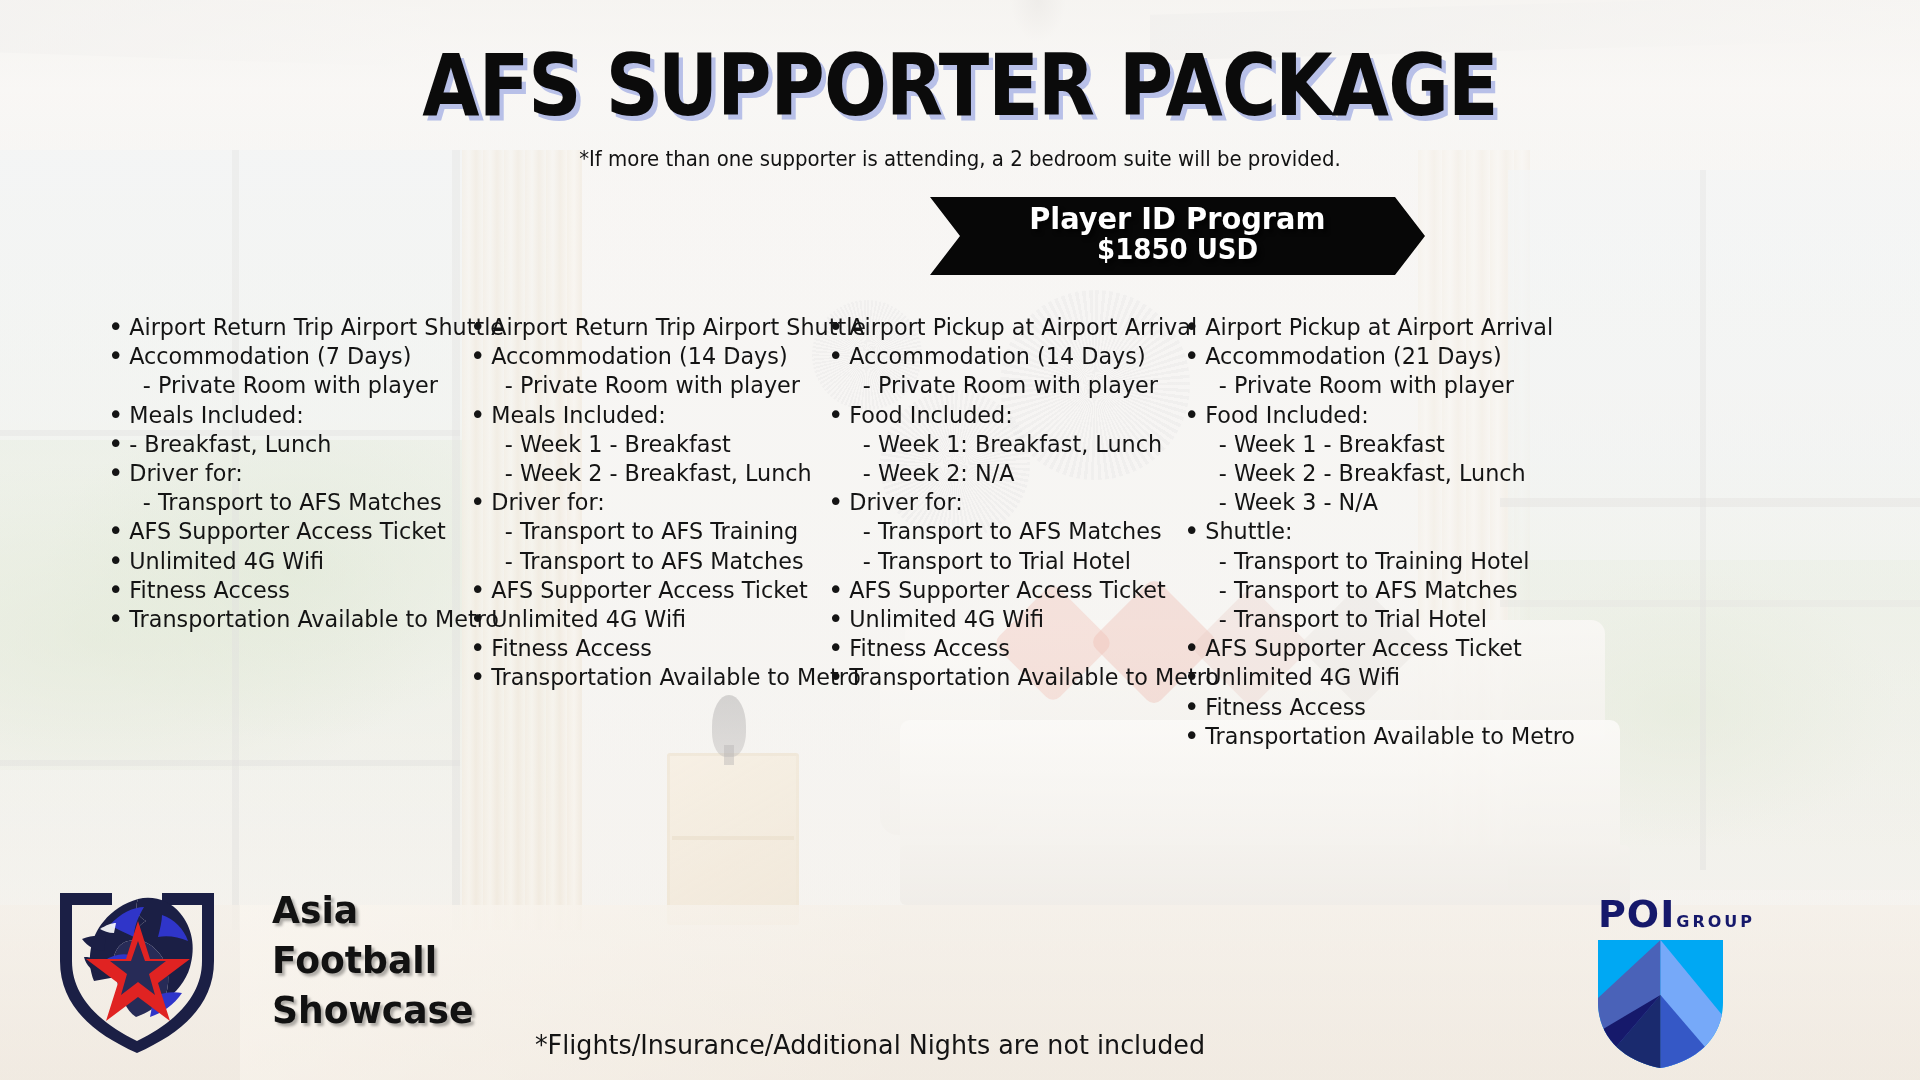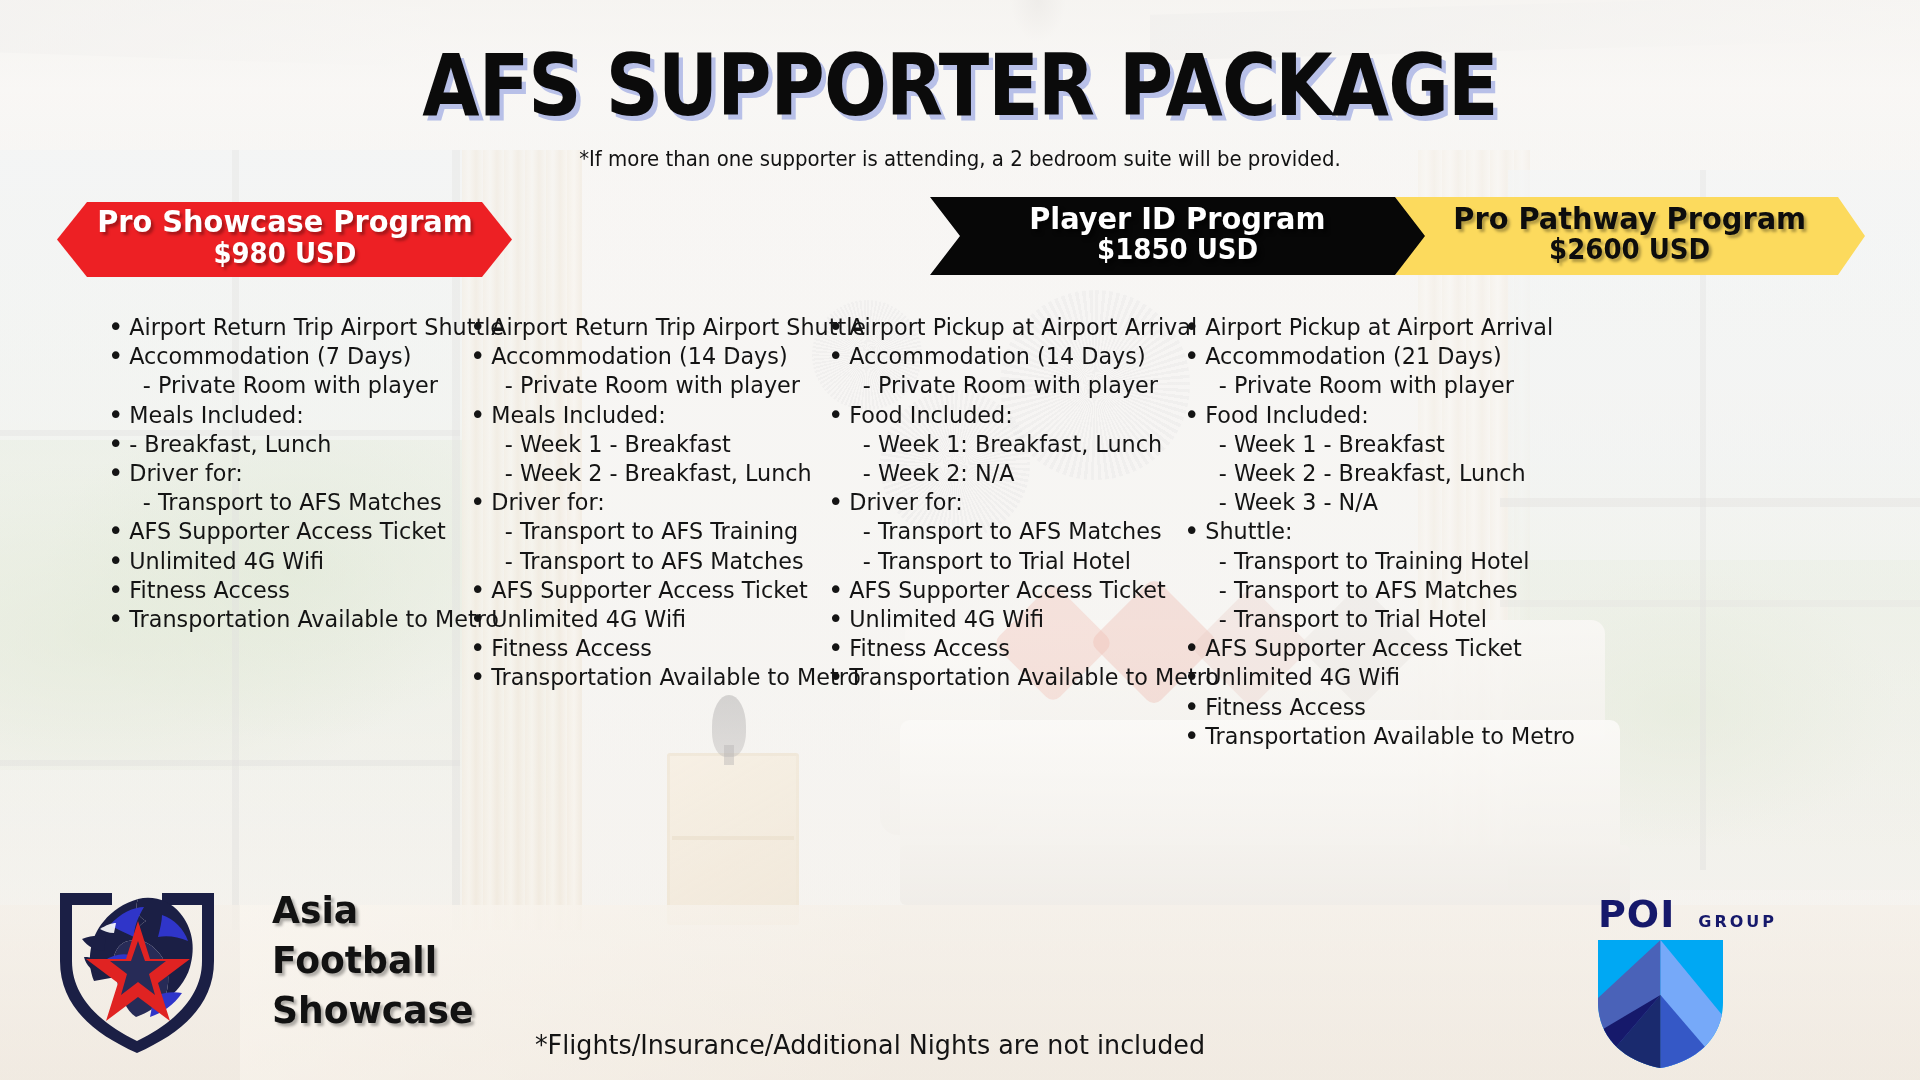--- a/index.html
+++ b/index.html
@@ -263,21 +263,20 @@
     font-weight:bold; font-size:38px; line-height:1.32; color:#121212;
     text-shadow:3px 3px 3px rgba(0,0,0,.30);
     transform:scaleX(.95); transform-origin:left center;
   }
 
   
   #poi-logo { position:absolute; left:1598px; top:885px; }
   #poi-logo .wordmark {
     display:flex; align-items:baseline; color:#16196b;
     font-weight:bold;
-    gap:22px;
   }
   #poi-logo .poi { font-size:38px; letter-spacing:1px; }
   #poi-logo .grp { font-size:16px; letter-spacing:3px; margin-left:1px; }
 </style>
 </head>
 <body>
 
 <div id="bg">
   <div class="base"></div>
   <div class="ceiling"></div>
@@ -323,41 +322,29 @@
   <div class="floor"></div>
   <div class="floorsheen"></div>
   <div class="wash"></div>
 </div>
 
 <div id="page">
 
   <div class="title">AFS SUPPORTER PACKAGE</div>
   <div class="subtitle">*If more than one supporter is attending, a 2 bedroom suite will be provided.</div>
 
-  <div class="banner" id="banner-1">
-    <div class="inner">
-      <div class="bname">Pro Showcase Program</div>
-      <div class="bprice">$980 USD</div>
-    </div>
-  </div>
 
 
   <div class="banner" id="banner-3">
     <div class="inner">
       <div class="bname">Player ID Program</div>
       <div class="bprice">$1850 USD</div>
     </div>
   </div>
 
-  <div class="banner" id="banner-4">
-    <div class="inner">
-      <div class="bname">Pro Pathway Program</div>
-      <div class="bprice">$2600 USD</div>
-    </div>
-  </div>
 
   <div class="col" id="col-1">
     <ul>
         <li class="b">Airport Return Trip Airport Shuttle</li>
         <li class="b"> Accommodation (7 Days)</li>
         <li class="s">- Private Room with player</li>
         <li class="b">Meals Included:</li>
         <li class="b"> - Breakfast, Lunch</li>
         <li class="b">Driver for:</li>
         <li class="s">- Transport to AFS Matches</li>

